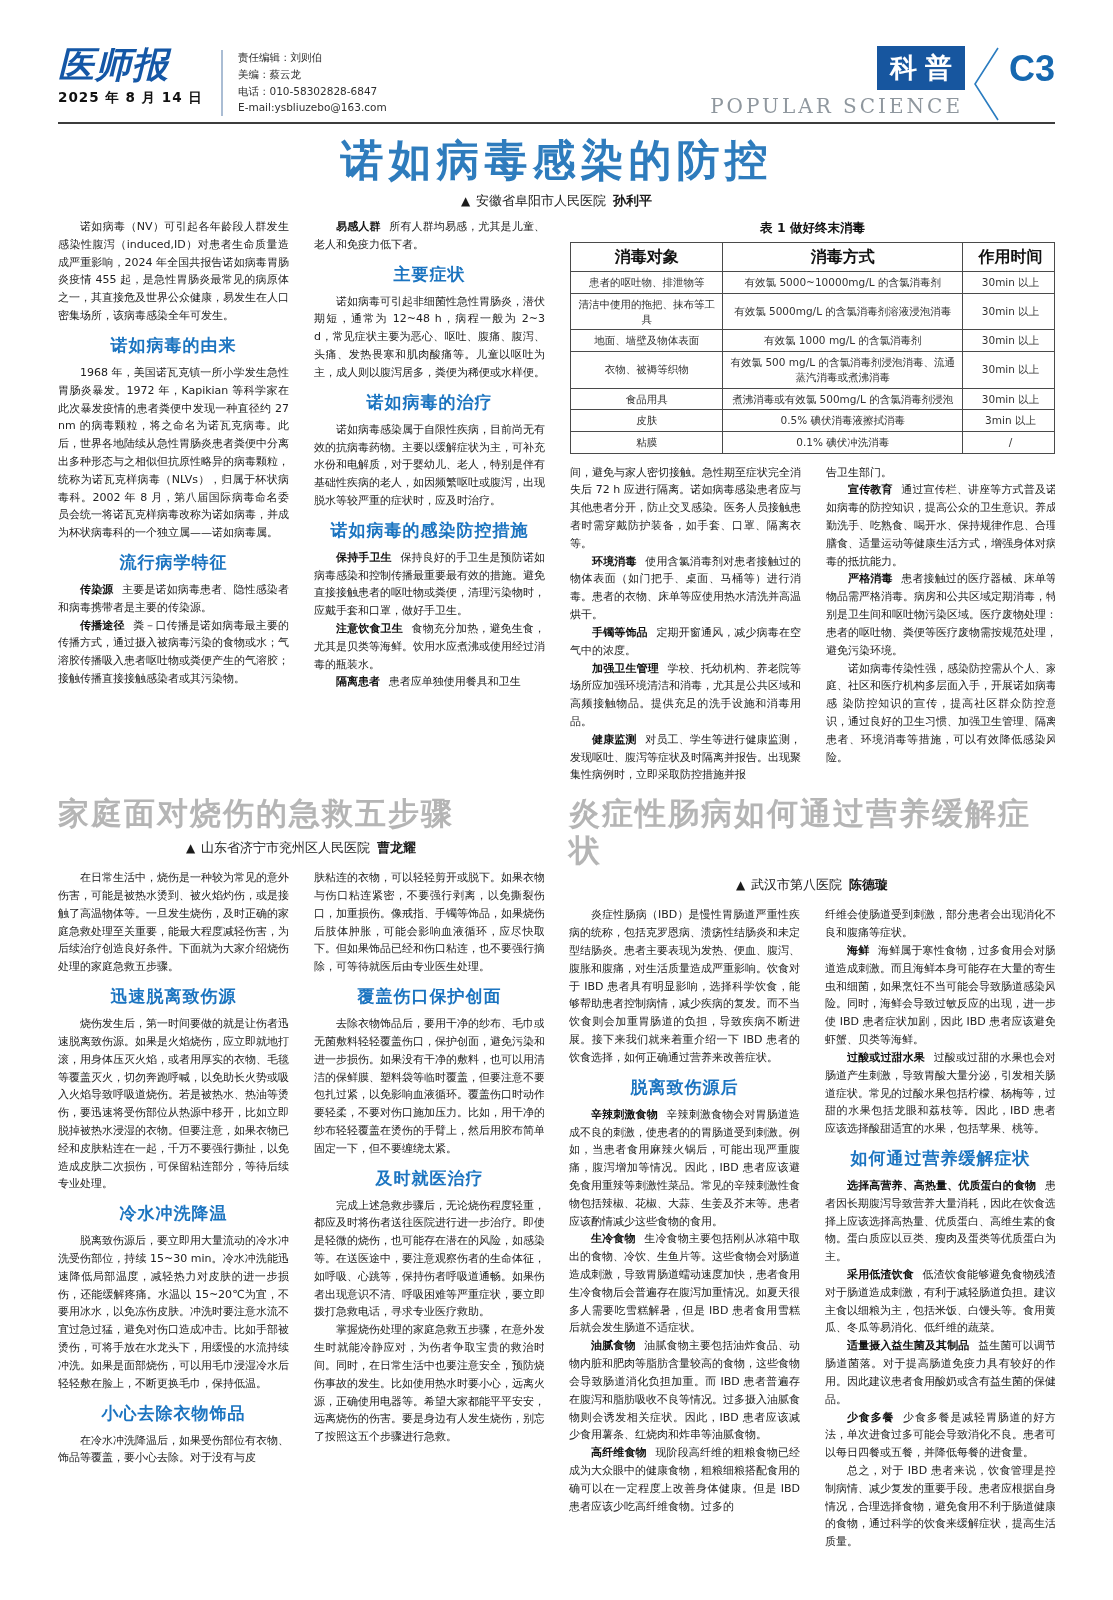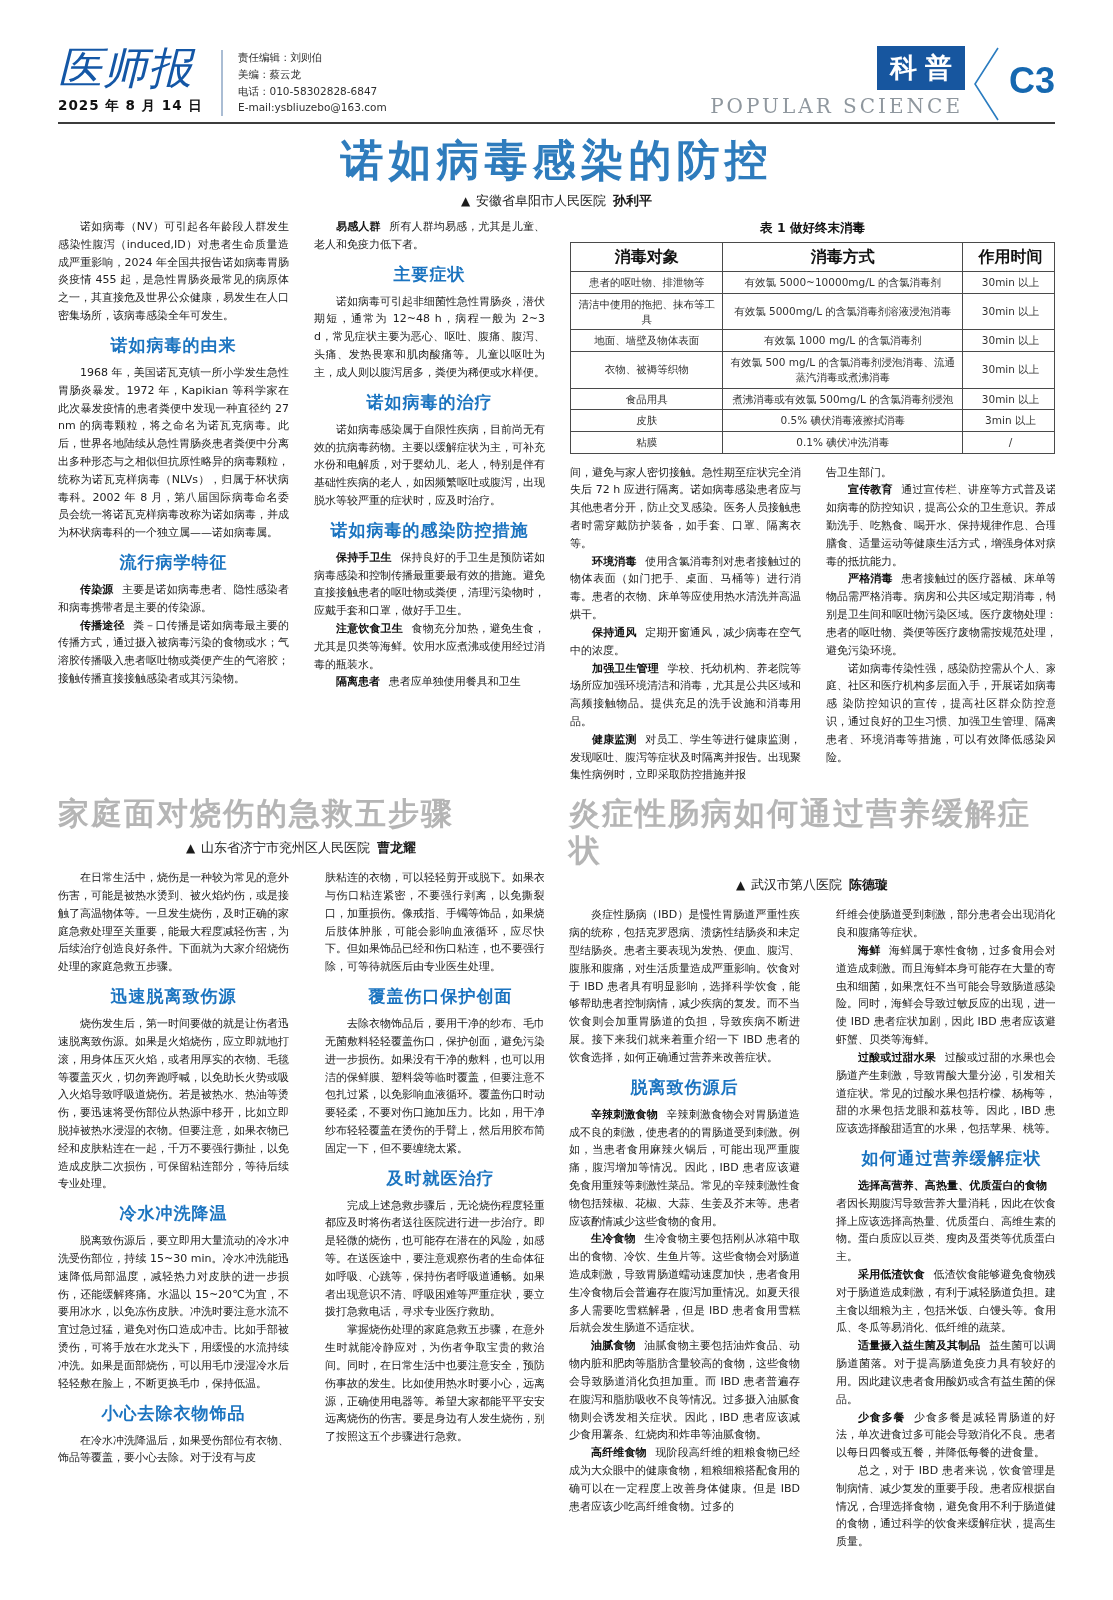--- a/index.html
+++ b/index.html
@@ -1,33 +1,33 @@
 <!DOCTYPE html>
 <html><head>
 <meta charset="utf-8">
 <style>
   html,body{margin:0;padding:0;background:#ffffff;}
   .sheet{position:relative;width:1113px;height:1600px;background:#fff;overflow:hidden;
          font-family:"DejaVu Sans","Liberation Sans",sans-serif;color:#262626;}
 
   
   .hdr{position:absolute;left:58px;top:46px;right:58px;height:76px;}
-  .masthead{font-family:"DejaVu Serif","Liberation Serif",serif;font-style:italic;font-weight:normal;
-            color:#1457a6;font-size:44px;line-height:1;letter-spacing:1px;}
+  .masthead{font-family:"DejaVu Serif","Liberation Serif",serif;font-style:italic;font-weight:bold;
+            color:#1457a6;font-size:36px;line-height:1;letter-spacing:1px;}
   .hdr-date{font-size:13.5px;font-weight:bold;color:#111;margin-top:7px;letter-spacing:1px;}
   .vline{position:absolute;left:163px;top:4px;width:2px;height:66px;background:#aabdd4;}
   .editors{position:absolute;left:180px;top:3px;font-size:10.5px;color:#2e2e2e;line-height:1.6;}
   .sec-cn{position:absolute;right:90px;top:0;width:88px;height:44px;background:#17569f;color:#fff;
           font-size:27px;font-weight:bold;letter-spacing:8px;text-align:center;line-height:44px;
           padding-left:8px;box-sizing:border-box;}
   .sec-en{position:absolute;right:92px;top:48px;font-family:"DejaVu Serif","Liberation Serif",serif;
           font-size:20px;letter-spacing:3px;color:#8f979e;white-space:nowrap;}
   .chevron{position:absolute;right:54px;top:-2px;}
   .page-no{position:absolute;right:0;top:2px;font-size:36px;font-weight:bold;color:#1668b0;
-           font-family:"Liberation Sans",sans-serif;margin-top:12px;}
+           font-family:"Liberation Sans",sans-serif;}
   .rule{position:absolute;left:58px;right:58px;top:122px;height:2px;background:#3c3c3c;}
 
   
   .para{margin:0;text-align:justify;font-size:11px;line-height:1.62;text-indent:2em;color:#222;}
   .para.noind{text-indent:0;}
   .lead{margin-right:0.8em;color:#111;}
   .chead{text-align:center;color:#1b74c0;font-size:17px;font-weight:bold;margin:9px 0 7px;
          letter-spacing:1px;}
   .col{flex:0 0 231px;width:231px;overflow:hidden;}
 
@@ -49,21 +49,21 @@
   .dtable th:nth-child(2),.dtable td:nth-child(2){width:49.5%;}
   .dtable th:nth-child(3),.dtable td:nth-child(3){width:19%;padding-left:8px;}
   .two-col{display:flex;gap:25px;margin-top:10px;flex:1;overflow:hidden;}
 
   
   .bottom{position:absolute;left:58px;top:795px;width:997px;height:790px;display:flex;gap:25px;}
   .bart{flex:0 0 486px;width:486px;}
   .b-title{margin:0;text-align:left;font-size:31px;font-weight:700;color:#b5b5b5;
            letter-spacing:2px;line-height:1.2;}
   .b-byline{margin:7px 0 12px;}
-  .b-cols{display:flex;gap:36px;height:700px;overflow:hidden;}
+  .b-cols{display:flex;gap:25px;height:700px;overflow:hidden;}
 </style>
 </head>
 <body>
 
 <div class="sheet">
 
   <div class="hdr">
     <div>
       <div class="masthead">医师报</div>
       <div class="hdr-date">2025 年 8 月 14 日</div>
@@ -154,21 +154,21 @@
               <td>粘膜</td>
               <td>0.1% 碘伏冲洗消毒</td>
               <td>/</td>
             </tr>
           </tbody>
         </table>
       <div class="two-col">
         <div class="col">
             <p class="para noind">间，避免与家人密切接触。急性期至症状完全消失后 72 h 应进行隔离。诺如病毒感染患者应与其他患者分开，防止交叉感染。医务人员接触患者时需穿戴防护装备，如手套、口罩、隔离衣等。</p>
             <p class="para"><b class="lead">环境消毒</b>使用含氯消毒剂对患者接触过的物体表面（如门把手、桌面、马桶等）进行消毒。患者的衣物、床单等应使用热水清洗并高温烘干。</p>
-            <p class="para"><b class="lead">保持通风</b>定期开窗通风，减少病毒在空气中的浓度。</p>
+            <p class="para"><b class="lead">手镯等饰品</b>定期开窗通风，减少病毒在空气中的浓度。</p>
             <p class="para"><b class="lead">加强卫生管理</b>学校、托幼机构、养老院等场所应加强环境清洁和消毒，尤其是公共区域和高频接触物品。提供充足的洗手设施和消毒用品。</p>
             <p class="para"><b class="lead">健康监测</b>对员工、学生等进行健康监测，发现呕吐、腹泻等症状及时隔离并报告。出现聚集性病例时，立即采取防控措施并报</p>
           </div>
         <div class="col">
             <p class="para noind">告卫生部门。</p>
             <p class="para"><b class="lead">宣传教育</b>通过宣传栏、讲座等方式普及诺如病毒的防控知识，提高公众的卫生意识。养成勤洗手、吃熟食、喝开水、保持规律作息、合理膳食、适量运动等健康生活方式，增强身体对病毒的抵抗能力。</p>
             <p class="para"><b class="lead">严格消毒</b>患者接触过的医疗器械、床单等物品需严格消毒。病房和公共区域定期消毒，特别是卫生间和呕吐物污染区域。医疗废物处理：患者的呕吐物、粪便等医疗废物需按规范处理，避免污染环境。</p>
             <p class="para">诺如病毒传染性强，感染防控需从个人、家庭、社区和医疗机构多层面入手，开展诺如病毒感 染防控知识的宣传，提高社区群众防控意识，通过良好的卫生习惯、加强卫生管理、隔离患者、环境消毒等措施，可以有效降低感染风险。</p>
           </div>
       </div>

